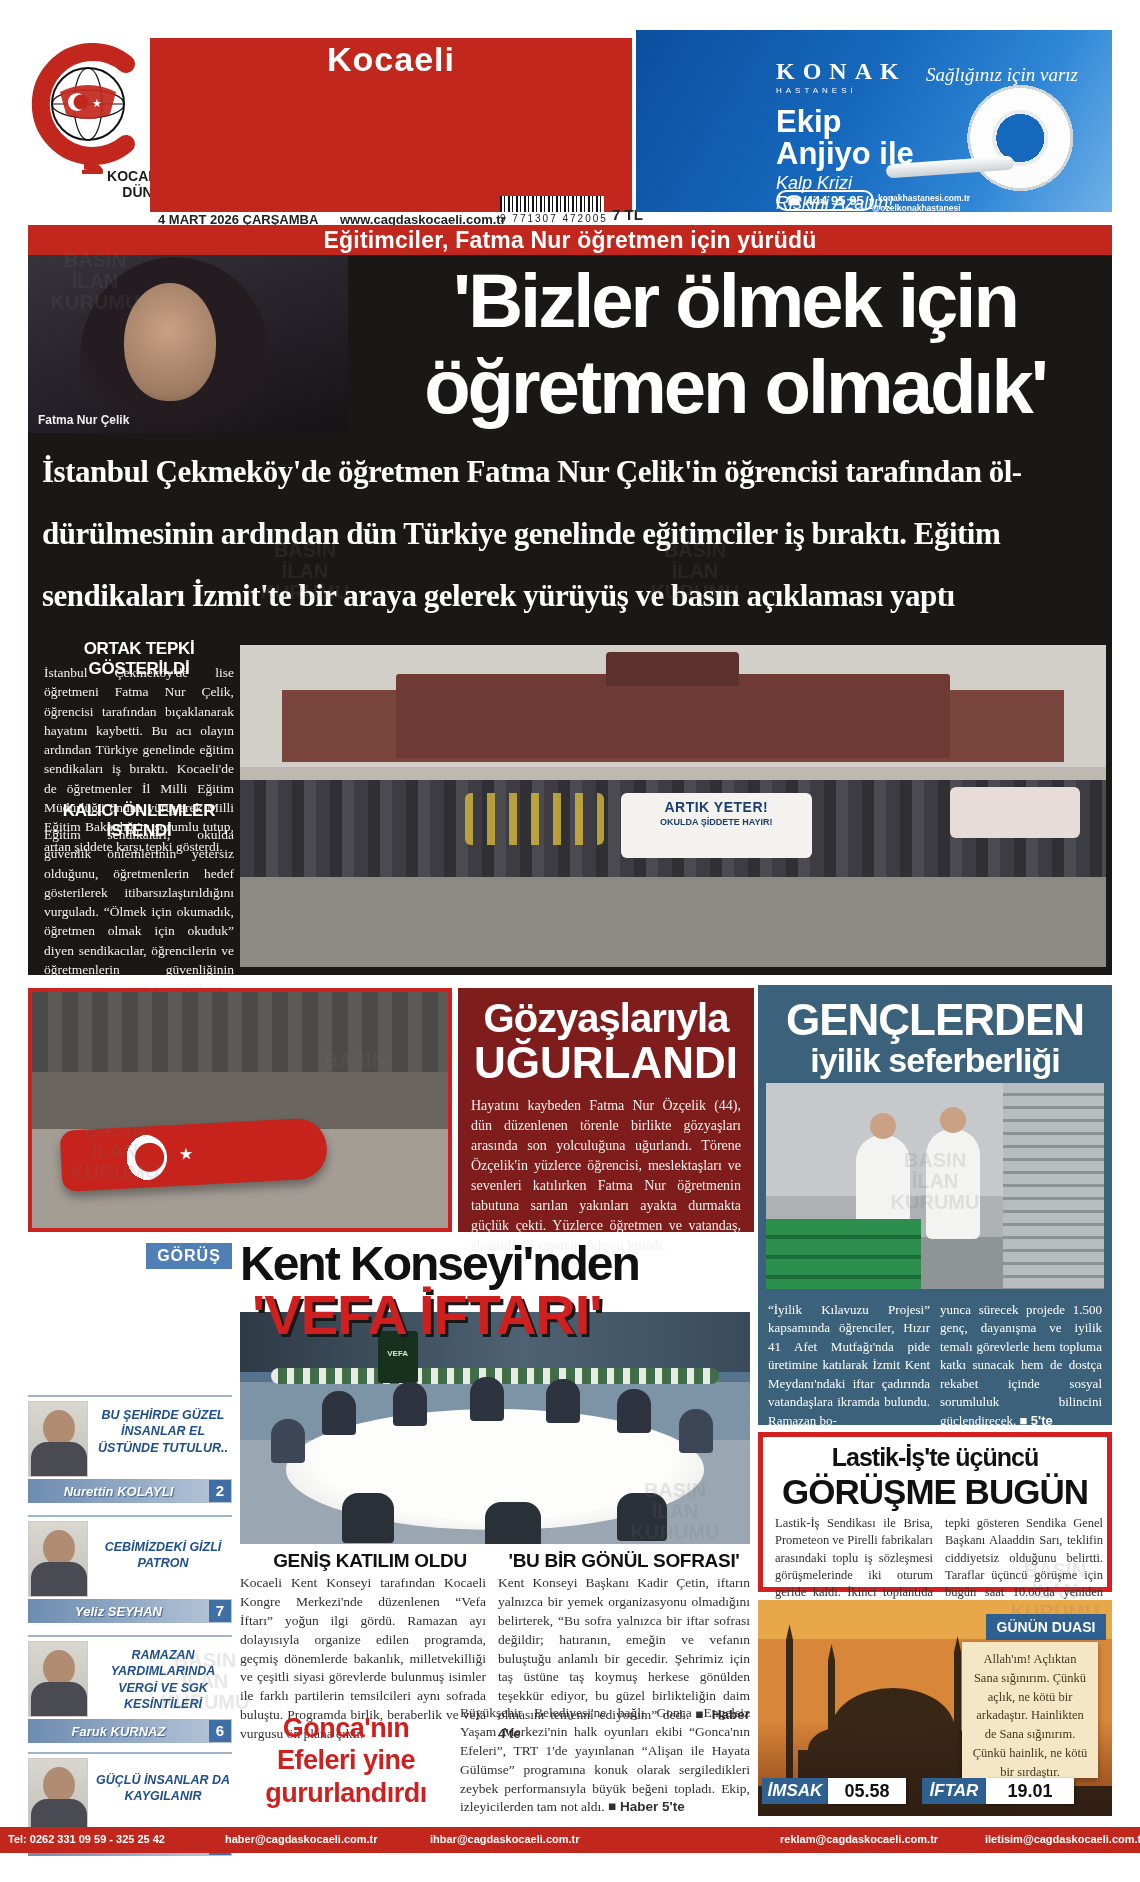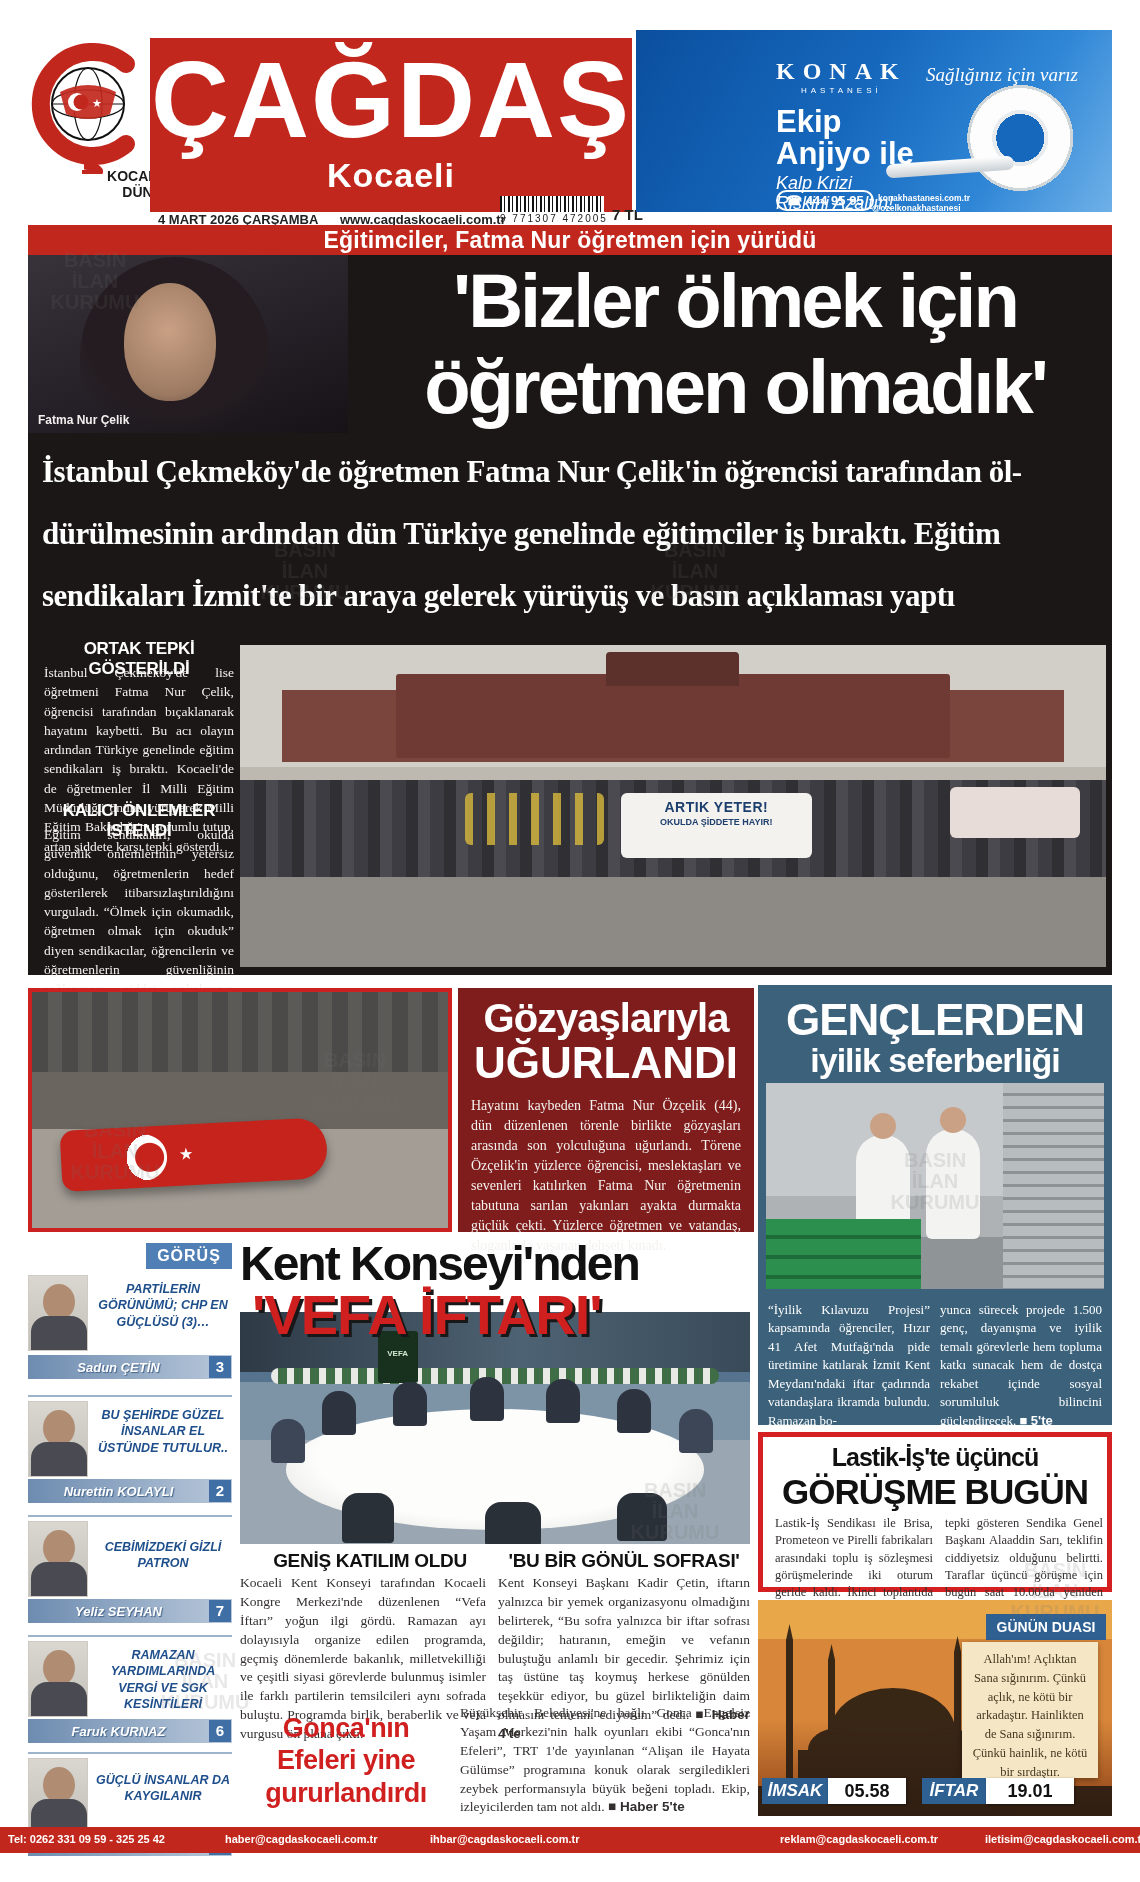--- a/index.html
+++ b/index.html
@@ -157,32 +157,31 @@
     <circle cx="47" cy="60" r="9" fill="#fff"></circle>
       <circle cx="51" cy="60" r="7.5" fill="#c2271d"></circle>
     <text x="62" y="65" font-size="11" fill="#fff">★</text>
   </svg>
   <div class="abs tagline" style="left:70px;top:168px;width:170px">
     <div>KOCAELİ'DEN</div>
     <div>DÜNYAYA</div>
   </div>
 
   <div class="abs masthead-box" style="left:150px;top:38px;width:482px;height:174px">
-    <div class="brand">ÇAĞDAŞ</div>
     <div class="brand-sub">Kocaeli</div>
   </div>
 
   <div class="abs daterow" style="left:158px;top:212px">4 MART 2026 ÇARŞAMBA</div>
   <div class="abs daterow" style="left:340px;top:212px">www.cagdaskocaeli.com.tr</div>
   <div class="abs barcode" style="left:500px;top:196px;width:104px;height:16px"></div>
   <div class="abs bc-num" style="left:500px;top:213px">9 771307 472005</div>
   <div class="abs daterow" style="left:612px;top:206px;font-size:15px">7 TL</div>
 
   <div class="abs ad" style="left:636px;top:30px;width:476px;height:182px">
-    <div class="abs" style="left:140px;top:28px;text-align:center">
+    <div class="abs" style="left:140px;top:28px;">
       <div class="ad-brand">KONAK</div>
       <div class="ad-brand-sub">HASTANESİ</div>
     </div>
     <div class="abs ad-slogan" style="left:290px;top:34px">Sağlığınız için varız</div>
     <div class="abs ad-title" style="left:140px;top:76px">
       <div>Ekip</div>
       <div>Anjiyo ile</div>
     </div>
     <div class="abs ad-subtitle" style="left:140px;top:144px">
       <div>Kalp Krizi</div>
@@ -257,31 +256,20 @@
       <div class="crates"></div>
     </div>
     <div class="abs youth-cap" style="left:10px;top:316px;width:162px">“İyilik Kılavuzu Projesi” kapsamında öğrenciler, Hızır 41 Afet Mutfağı'nda pide üretimine katılarak İzmit Kent Meydanı'ndaki iftar çadırında vatandaşlara ikramda bulundu. Ramazan bo-</div>
     <div class="abs youth-cap" style="left:182px;top:316px;width:162px">
       <span>yunca sürecek projede 1.500 genç, dayanışma ve iyilik temalı görevlerle hem topluma katkı sunacak hem de dostça rekabet içinde sosyal sorumluluk bilincini güçlendirecek. </span><span class="ref">■ 5'te</span>
     </div>
   </div>
 
   <div class="abs gorus-label" style="left:146px;top:1243px;width:86px;height:26px">GÖRÜŞ</div>
 
-  <div class="abs" style="left:28px;top:1275px;width:204px;height:104px">
-    <div class="abs headshot" style="left:0;top:0;width:60px;height:76px">
-        <div class="hs-head"></div>
-        <div class="hs-body"></div>
-      </div>
-    <div class="abs col-topic" style="left:66px;top:6px;width:138px">PARTİLERİN GÖRÜNÜMÜ; CHP EN GÜÇLÜSÜ (3)…</div>
-    <div class="abs name-bar" style="left:0;top:80px;width:204px;height:24px">
-      <span class="col-name">Sadun ÇETİN</span>
-      <span class="col-page">3</span>
-    </div>
-  </div>
 
   <div class="abs col-sep" style="left:28px;top:1395px;width:204px;height:104px">
     <div class="abs headshot" style="left:0;top:4px;width:60px;height:76px">
         <div class="hs-head"></div>
         <div class="hs-body"></div>
       </div>
     <div class="abs col-topic" style="left:66px;top:10px;width:138px">BU ŞEHİRDE GÜZEL İNSANLAR EL ÜSTÜNDE TUTULUR..</div>
     <div class="abs name-bar" style="left:0;top:82px;width:204px;height:24px">
       <span class="col-name">Nurettin KOLAYLI</span>
       <span class="col-page">2</span>

